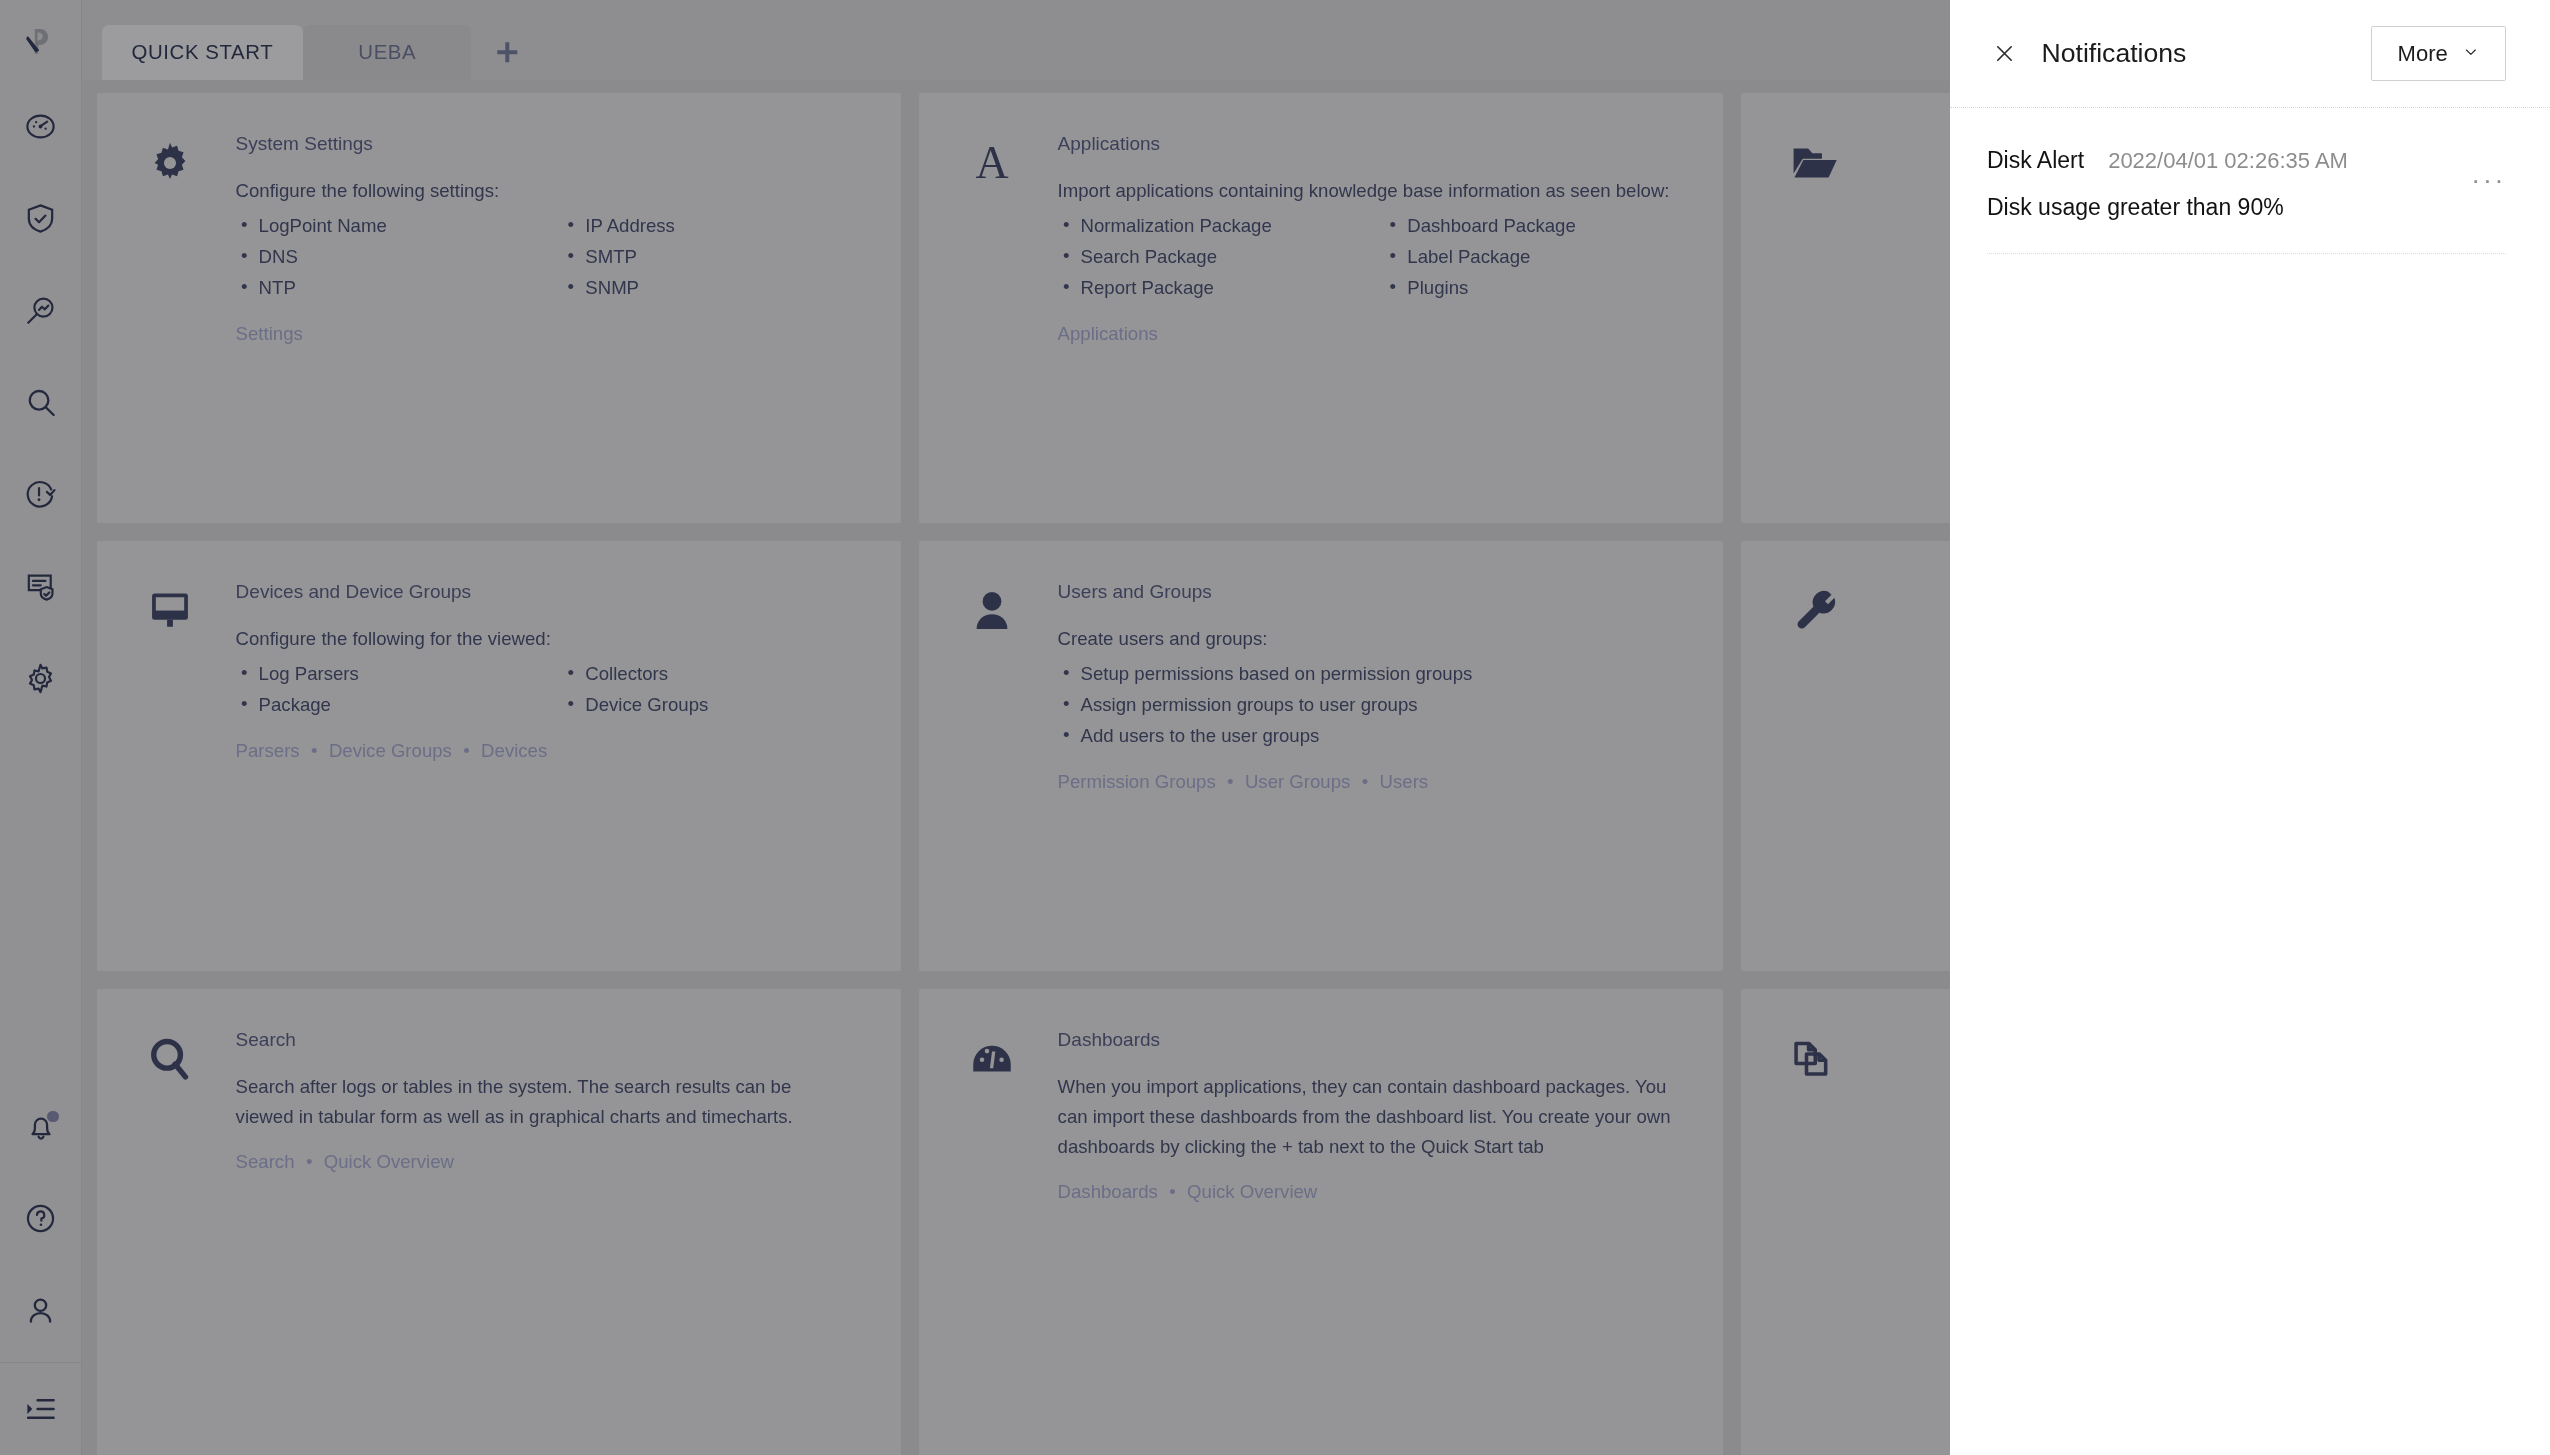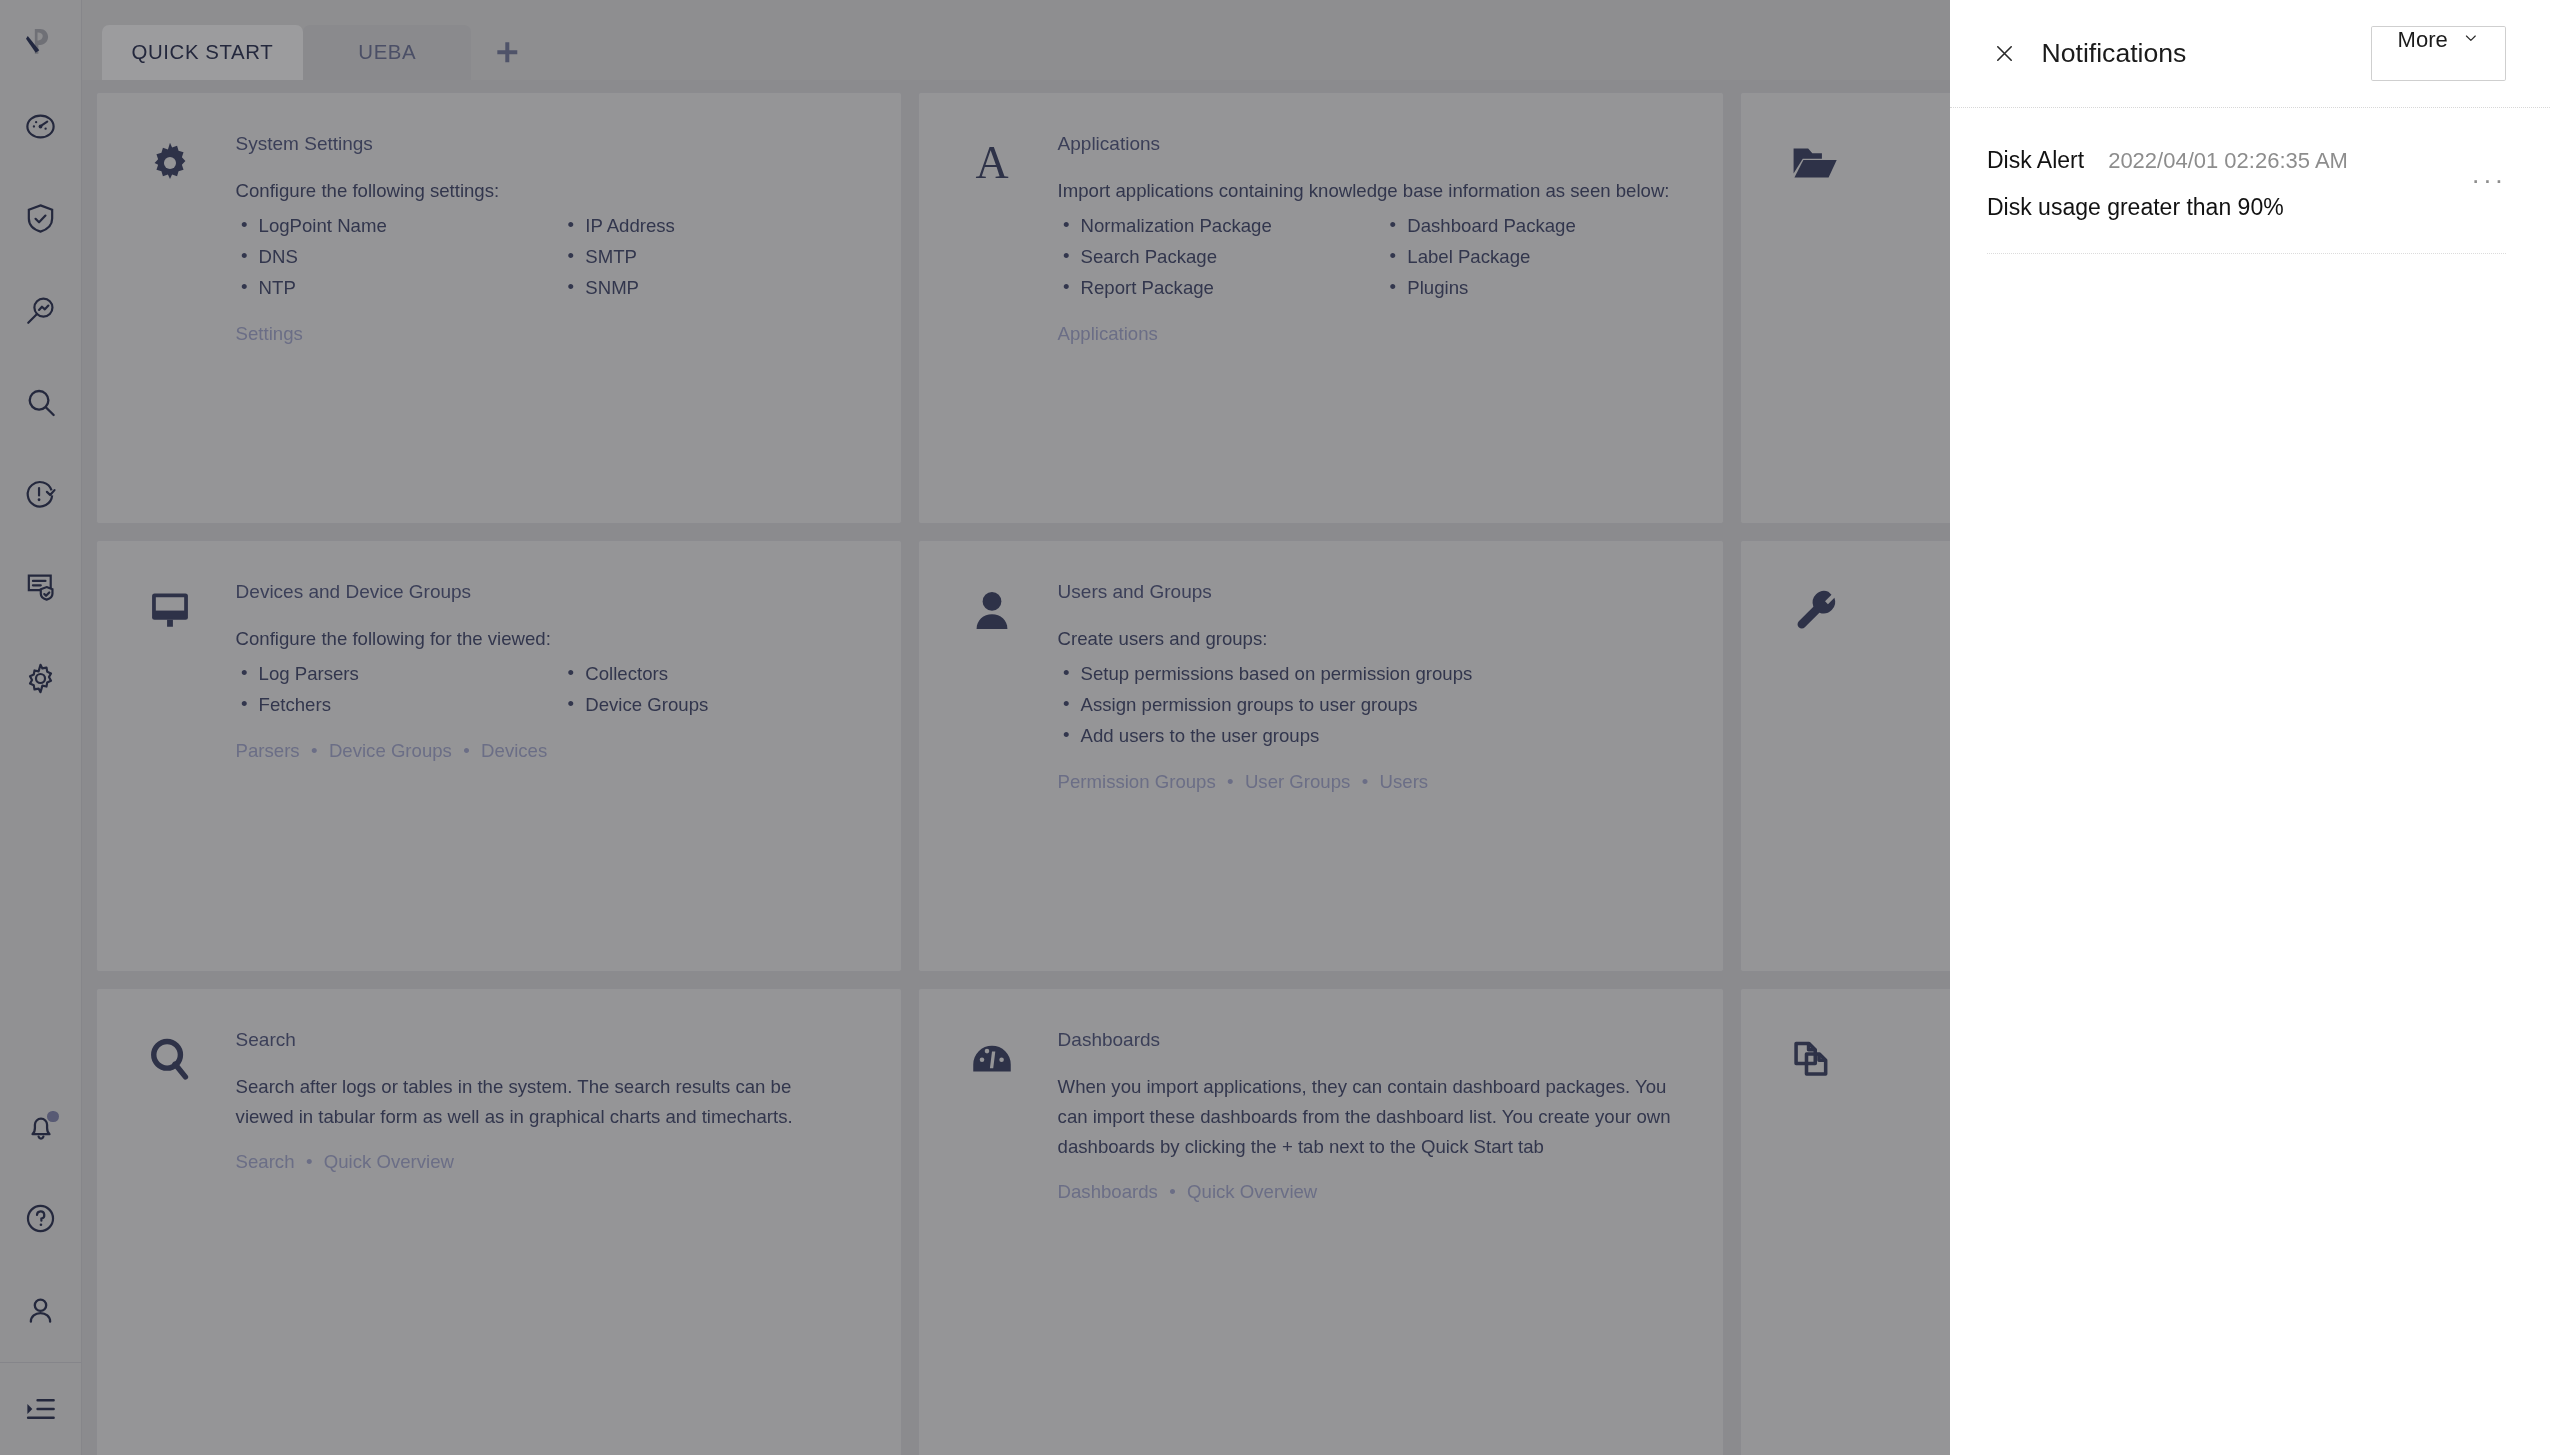--- a/index.html
+++ b/index.html
@@ -151,21 +151,21 @@
     color: #2a2a2a;
   }
   #notif-title {
     font-size: 26.6px; color: #1b1b1b; font-weight: 400;
     margin-left: 19.5px; flex: 1 1 auto;
   }
   #more-button {
     border: 0.9px solid #cfcfcf;
     background: #fff;
     height: 55px; min-width: 135px;
-    display: flex; justify-content: center;
+    display: flex; align-items: center; justify-content: center;
     gap: 14px;
     font-size: 22px; color: #1b1b1b;
     padding: 0 19.5px;
     border-radius: 1.8px;
   }
   #notif-list { flex: 1 1 auto; padding: 0 44px 0 37px; }
   .notif-item {
     padding: 39px 0 32px 0;
     border-bottom: 0.9px dotted #dcdcdc;
     position: relative;
@@ -420,21 +420,21 @@
             <path d="M10.6 16.2h2.8v3.4h-2.8z" fill="#2e3248"></path>
           </svg>
         </div>
         <div class="card-body">
           <h2 class="card-title">Devices and Device Groups</h2>
           <p class="card-desc">Configure the following for the viewed:</p>
           <div class="bullets">
             <div class="bullets-col">
               <ul>
                 <li>Log Parsers</li>
-                <li>Fetchers</li>
+                <li>Package</li>
               </ul>
             </div>
             <div class="bullets-col">
               <ul>
                 <li>Collectors</li>
                 <li>Device Groups</li>
               </ul>
             </div>
           </div>
           <div class="card-links">

